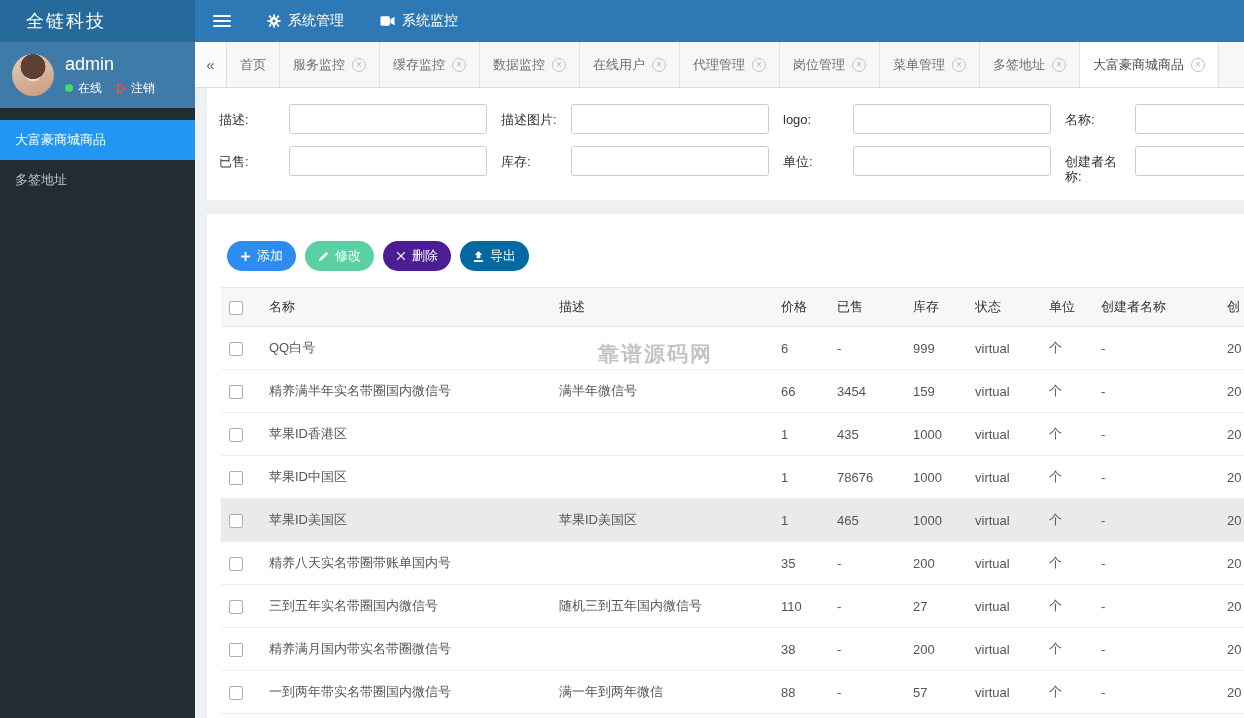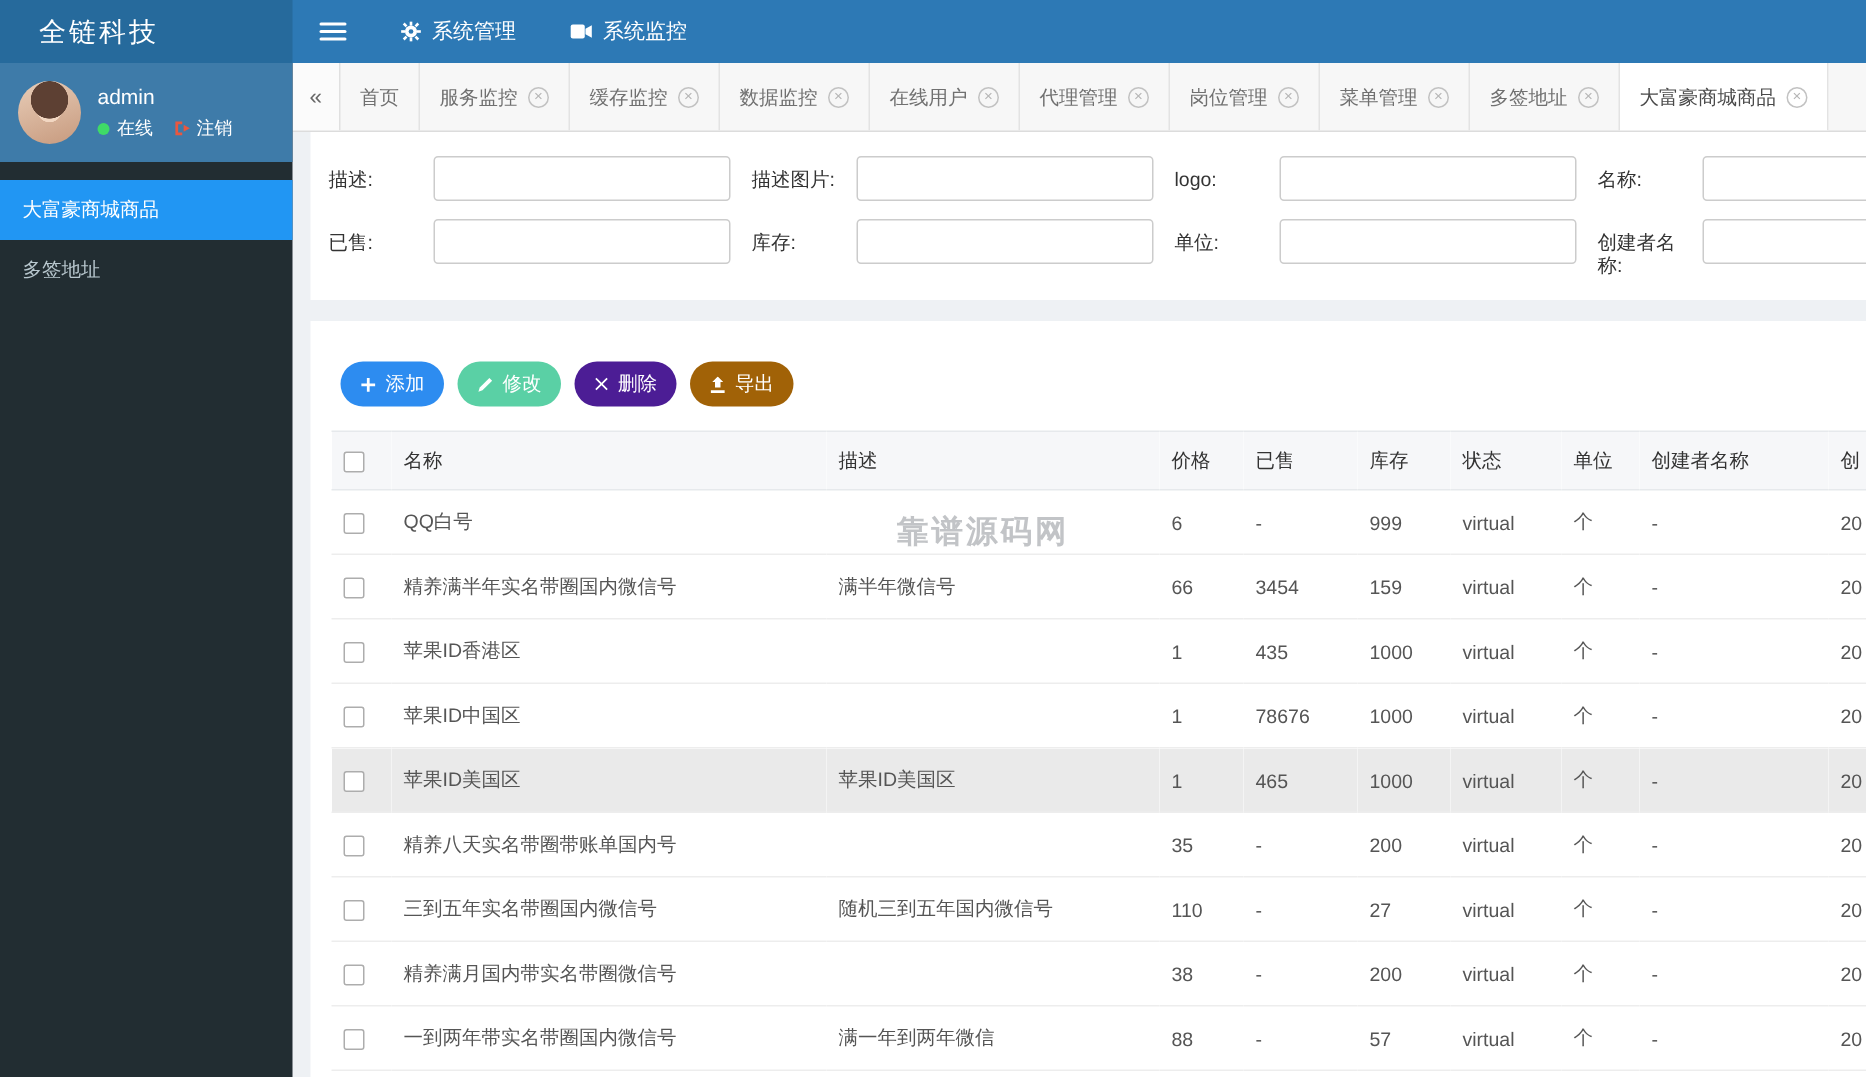--- a/index.html
+++ b/index.html
@@ -18,21 +18,21 @@
 
   
   .sidebar { position:absolute; top:42px; left:0; width:195px; height:676px; background:#222d32; z-index:20; }
   .user-panel { height:66px; background:#3e7ba9; display:flex; align-items:center; padding:0 12px; gap:11px; }
   .avatar { width:42px; height:42px; border-radius:50%; flex:0 0 42px;
             background:
               radial-gradient(circle at 50% 30%, #5d4033 0 34%, rgba(0,0,0,0) 35%),
               radial-gradient(circle at 50% 46%, #f2d7c2 0 26%, rgba(0,0,0,0) 27%),
               linear-gradient(160deg, #e8cdb8, #c79a7e); }
   .user-meta { display:flex; flex-direction:column; gap:5px; }
-  .user-name { color:#fff; font-size:14px; }
+  .user-name { color:#fff; font-size:18px; }
   .user-status { display:flex; align-items:center; gap:14px; font-size:12px; color:#fff; }
   .status-online { display:flex; align-items:center; gap:5px; }
   .dot { width:8px; height:8px; border-radius:50%; background:#3fda67; }
   .logout { display:flex; align-items:center; gap:4px; cursor:pointer; }
   .menu { margin-top:12px; }
   .menu-item { height:40px; line-height:40px; padding-left:15px; font-size:13px; color:#b8c7ce; cursor:pointer; }
   .menu-item.active { background:#2196f3; color:#fff; }
 
   
   .tabbar { position:absolute; left:195px; top:42px; right:0; height:46px; background:#f7f7f7; border-bottom:1px solid #dcdcdc; display:flex; align-items:stretch; z-index:10; overflow:hidden; }
@@ -50,21 +50,21 @@
   .field-label { width:64px; text-align:left; font-size:13px; color:#333; padding-top:8px; line-height:15px; }
   .field-input { margin-left:6px; width:198px; height:30px; border:1px solid #ccc; border-radius:3px; outline:none; padding:0 8px; font-size:13px; }
 
   
   .panel-table { position:absolute; left:207px; top:214px; width:1140px; height:504px; background:#fff; padding:14px 0 0 14px; }
   .toolbar { display:flex; gap:9px; margin:2px 0 16px 6px; }
   .btn { height:30px; padding:0 13px; border:none; border-radius:15px; color:#fff; font-size:13px; display:inline-flex; align-items:center; gap:6px; cursor:pointer;margin-top:11px; }
   .btn-add { background:#2d8cf0; }
   .btn-edit { background:#5ad0a5; }
   .btn-del { background:#4c1d95; }
-  .btn-export { background:#a16207; }
+  .btn-export { background:#0369a1; }
 
   table.grid { width:1128px; border-collapse:collapse; table-layout:fixed; font-size:13px; color:#555; }
   table.grid th { background:#f6f7f9; font-weight:normal; color:#333; text-align:left; padding:10px 8px; border-top:1px solid #e6e9ec; border-bottom:1px solid #e6e9ec; overflow:hidden; white-space:nowrap; }
   table.grid td { padding:12px 8px; border-bottom:1px solid #ededed; overflow:hidden; white-space:nowrap; }
   tr.row.selected { background:#eaeaea; }
   .cb { display:inline-block; width:14px; height:14px; border:1px solid #adadad; border-radius:2px; background:#fff; vertical-align:middle; cursor:pointer; }
 
   .watermark { position:absolute; left:598px; top:340px; font-size:21px; font-weight:bold; letter-spacing:2px; color:rgba(120,124,130,0.45); z-index:5; pointer-events:none; }
 </style>
 </head>

